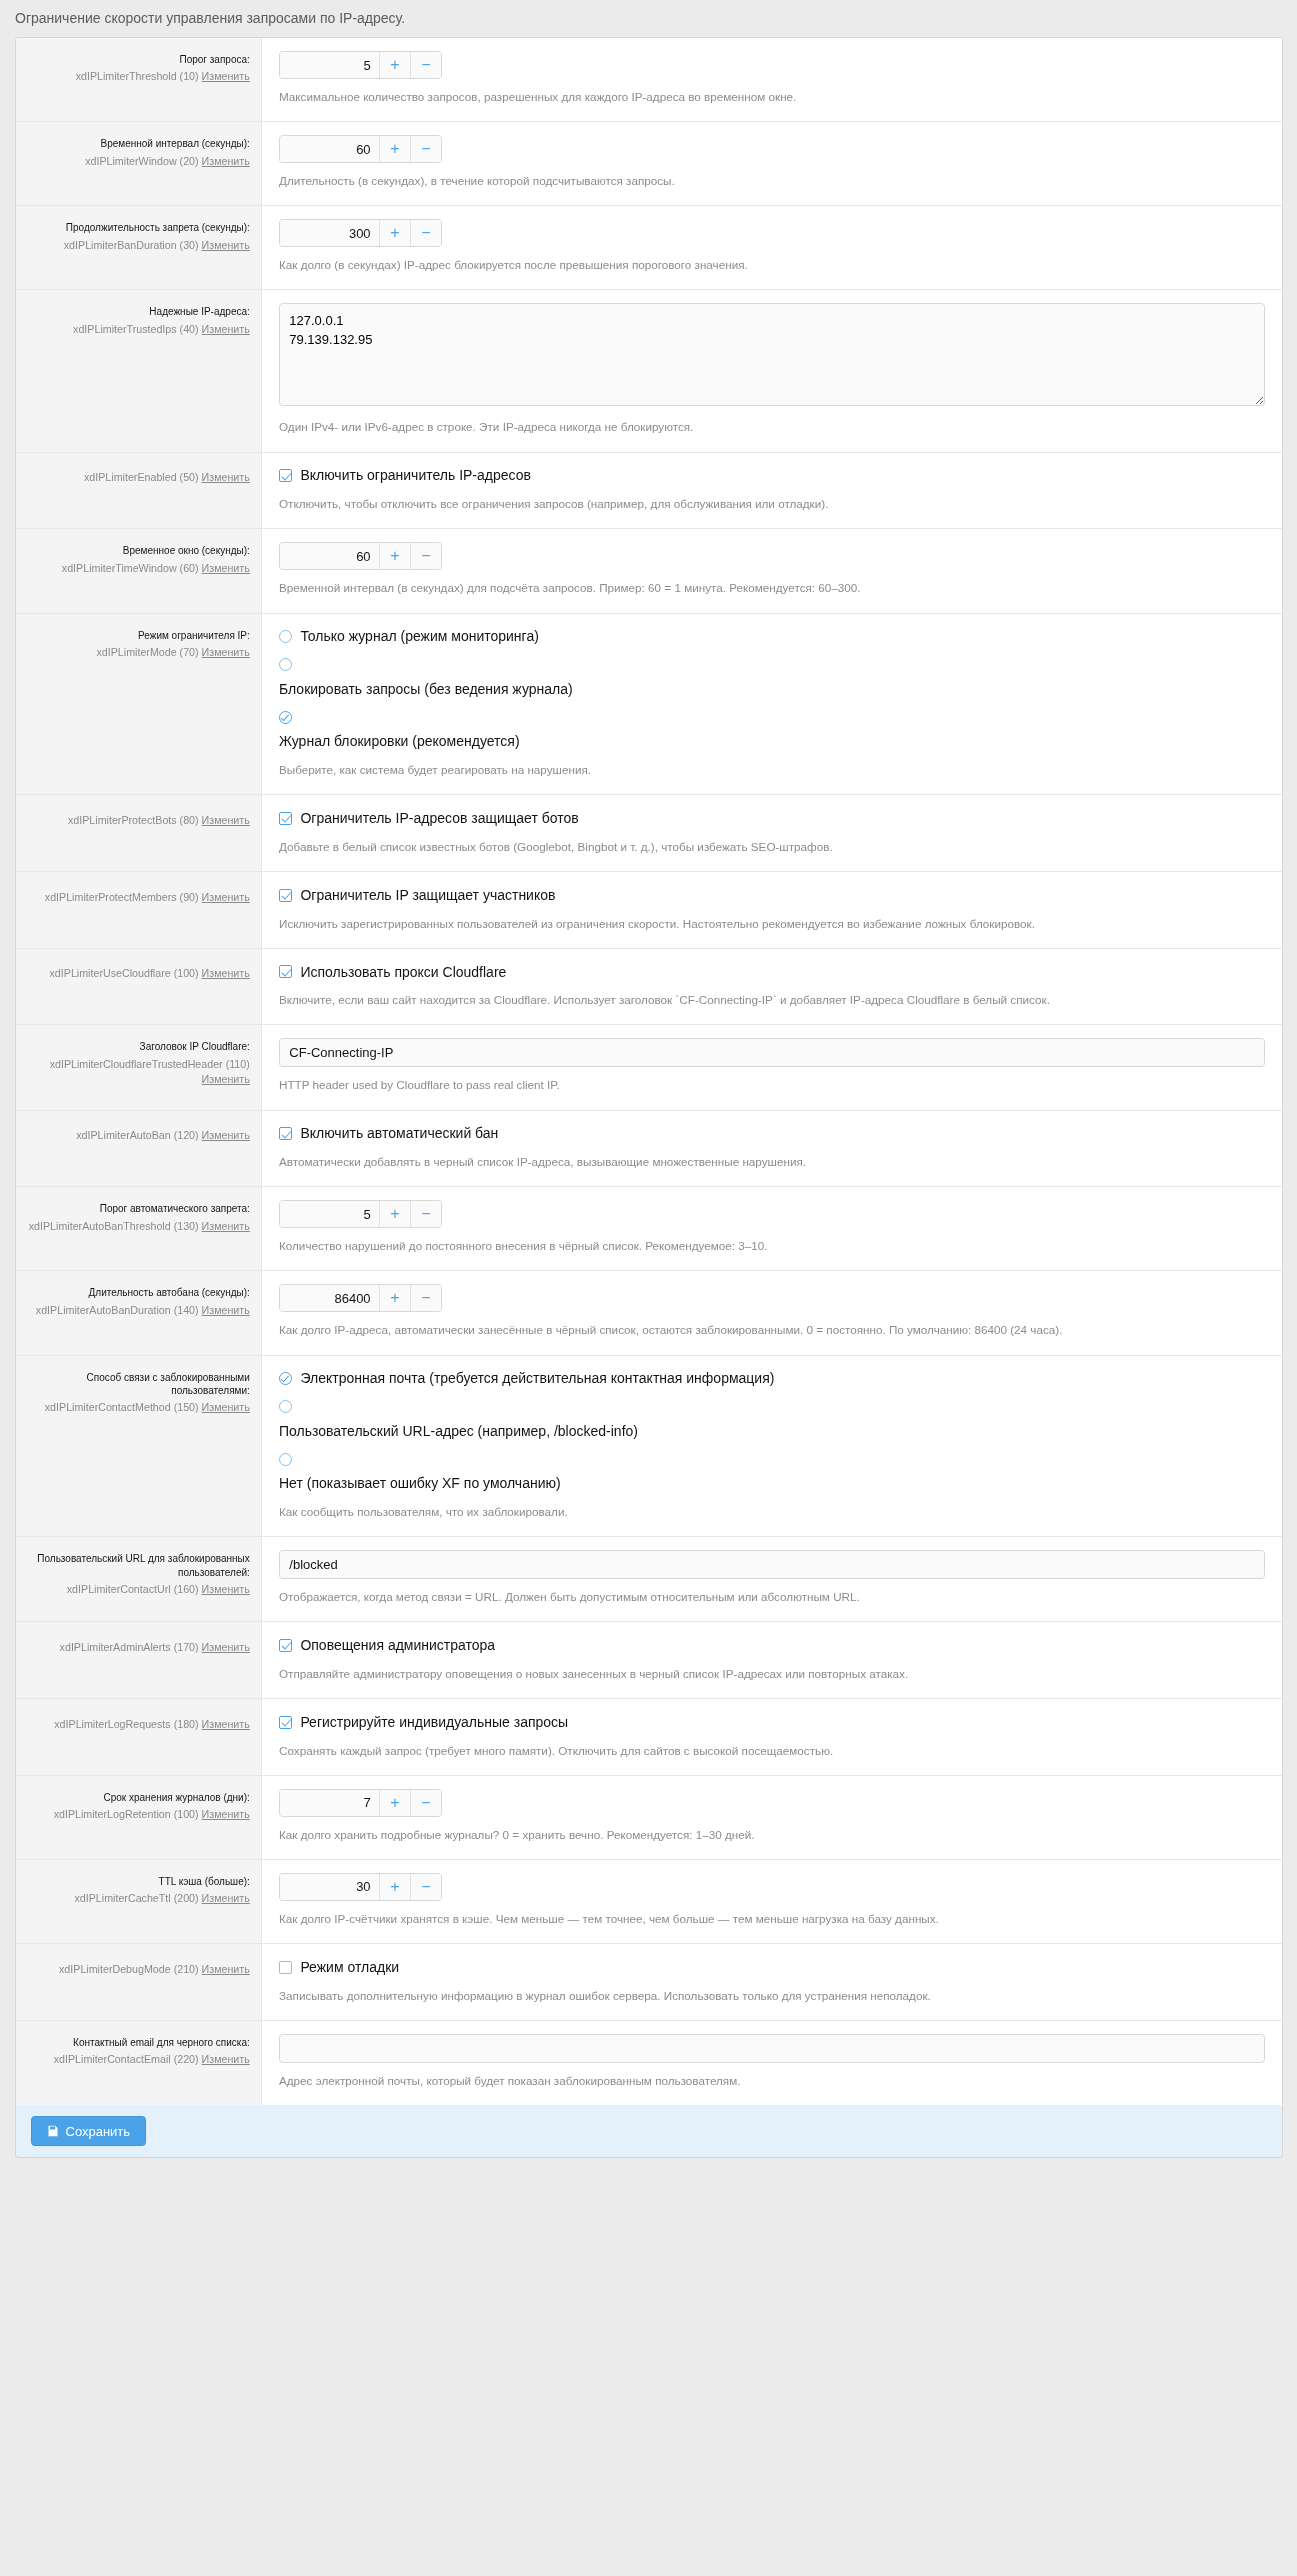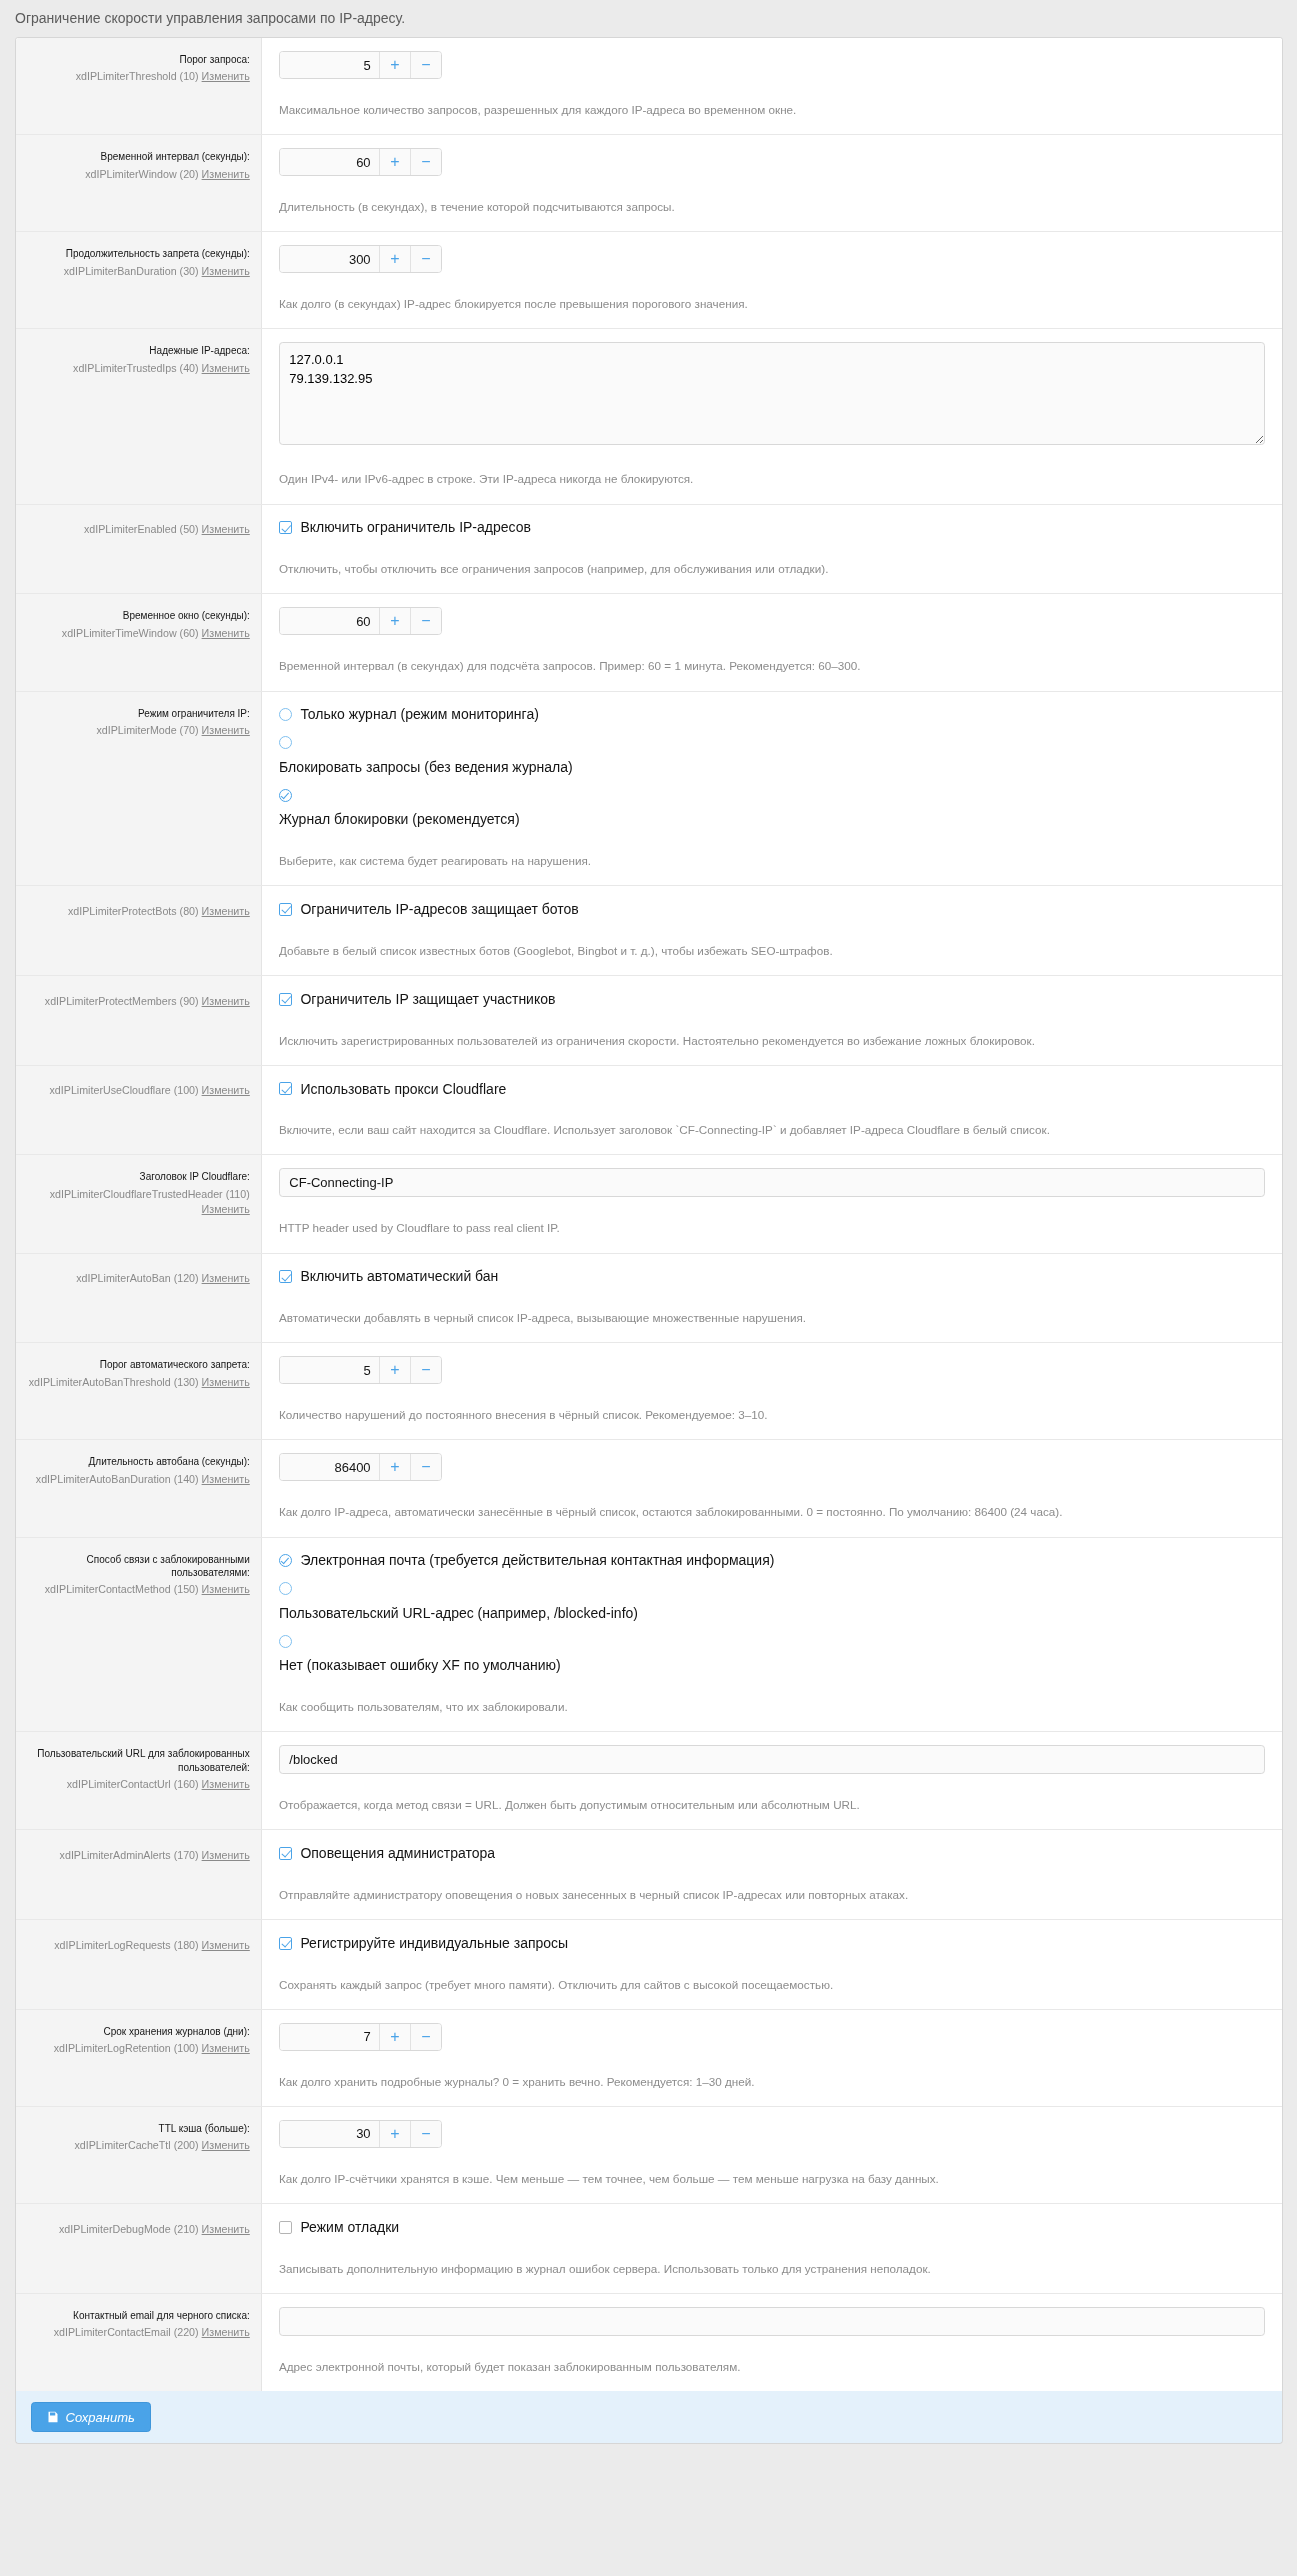--- a/index.html
+++ b/index.html
@@ -68,21 +68,21 @@
     flex: 1;
     padding: 13px 17px 15px 17px;
     background: #fff;
     min-width: 0;
   }
 
   .explain {
     font-size: 11.7px;
     color: #8c8c8c;
     line-height: 1.55;
-    margin-top: 22px;
+    margin-top: 9px;
   }
 
   
   .num-group {
     display: inline-flex;
     border: 0.9px solid #d8d8d8;
     border-radius: 3.7px;
     overflow: hidden;
     background: #fafafa;
     height: 28px;
@@ -219,21 +219,20 @@
     align-items: center;
     gap: 6.5px;
     background: #4aa3e8;
     border: 0.9px solid #3f96da;
     color: #fff;
     font-size: 13px;
     font-family: "Liberation Sans", sans-serif;
     border-radius: 3.7px;
     padding: 6.5px 15px;
     cursor: pointer;
-    font-style: italic;
   }
   .save-icon { display: inline-flex; }
 
   .block-bottomless { border-bottom: none; border-radius: 3.7px 3.7px 0 0; }
 </style>
 </head>
 <body>
 
 <div class="page-wrap">
 

